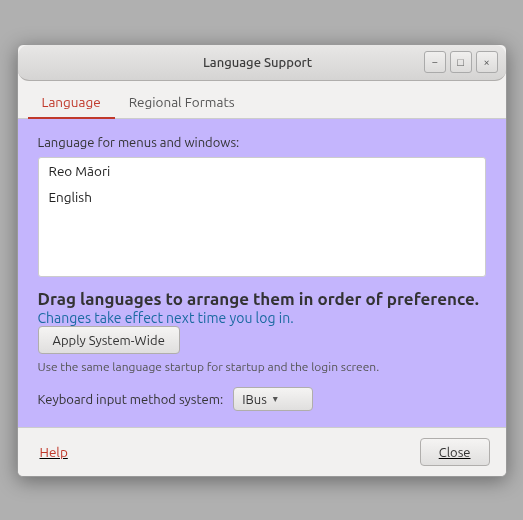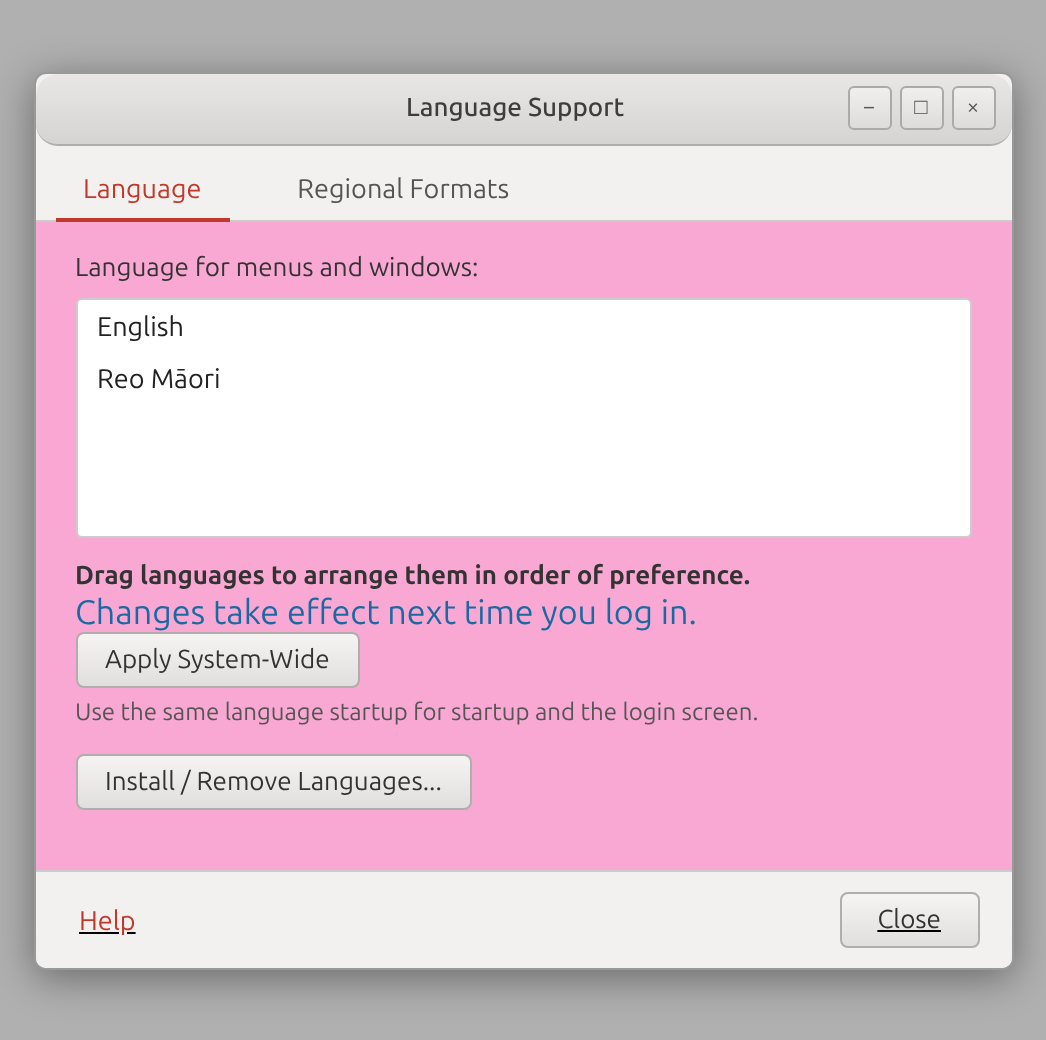--- a/index.html
+++ b/index.html
@@ -71,40 +71,39 @@
     .titlebar-spacer {
       width: 66px;
     }
 
     .tabs {
       display: flex;
       border-bottom: 1px solid #ccc;
       background: #f2f1f0;
       padding: 0 10px;
       padding-top: 6px;
-      gap: 20px;
     }
 
     .tab {
       padding: 7px 14px;
       cursor: pointer;
       color: #555;
       border-bottom: 2px solid transparent;
       margin-bottom: -1px;
       font-size: 13.5px;
     }
 
     .tab.active {
       color: #c0392b;
       border-bottom: 2px solid #c0392b;
     }
 
     .content {
       padding: 16px 20px;
-      background: #f9a8d4;
+      background: #c4b5fd;
       border-top: none;
     }
 
     .section-label {
       font-size: 13px;
       color: #333;
       margin-bottom: 8px;
     }
 
     .language-list {
@@ -117,28 +116,28 @@
     }
 
     .language-item {
       padding: 5px 10px;
       cursor: pointer;
       color: #222;
       font-size: 13.5px;
     }
 
     .drag-hint {
-      font-size: 13px;
+      font-size: 17px;
       font-weight: bold;
       color: #333;
       margin-bottom: 2px;
     }
 
     .drag-subhint {
-      font-size: 17px;
+      font-size: 14px;
       color: #1a6aa1;
     }
 
     .btn {
       background: linear-gradient(to bottom, #f5f4f3, #e0dfde);
       border: 1px solid #b0aeac;
       border-radius: 4px;
       padding: 6px 14px;
       cursor: pointer;
       font-size: 13px;
@@ -237,36 +236,40 @@
   <div class="tabs">
     <div class="tab active">Language</div>
     <div class="tab">Regional Formats</div>
   </div>
 
   <div class="content">
 
     <div class="section-label">Language for menus and windows:</div>
 
     <div class="language-list">
+      <div class="language-item">Reo Māori</div>
       <div class="language-item">English</div>
-      <div class="language-item">Reo Māori</div>
     </div>
 
     <div class="drag-hint">Drag languages to arrange them in order of preference.</div>
     <div class="drag-subhint">Changes take effect next time you log in.</div>
 
     <div class="apply-row">
       <button class="btn">Apply System-Wide</button>
     </div>
     <div class="apply-hint">Use the same language startup for startup and the login screen.</div>
 
-    <div style="margin-bottom: 14px;">
-      <button class="btn">Install / Remove Languages...</button>
-    </div>
-
+
+    <div class="keyboard-row">
+      <span class="keyboard-label">Keyboard input method system:</span>
+      <div class="dropdown">
+        <span class="dropdown-text">IBus</span>
+        <span class="dropdown-arrow">▾</span>
+      </div>
+    </div>
 
   </div>
 
   <div class="footer">
     <button class="help-btn">Help</button>
     <button class="close-btn">Close</button>
   </div>
 
 </div>
 

